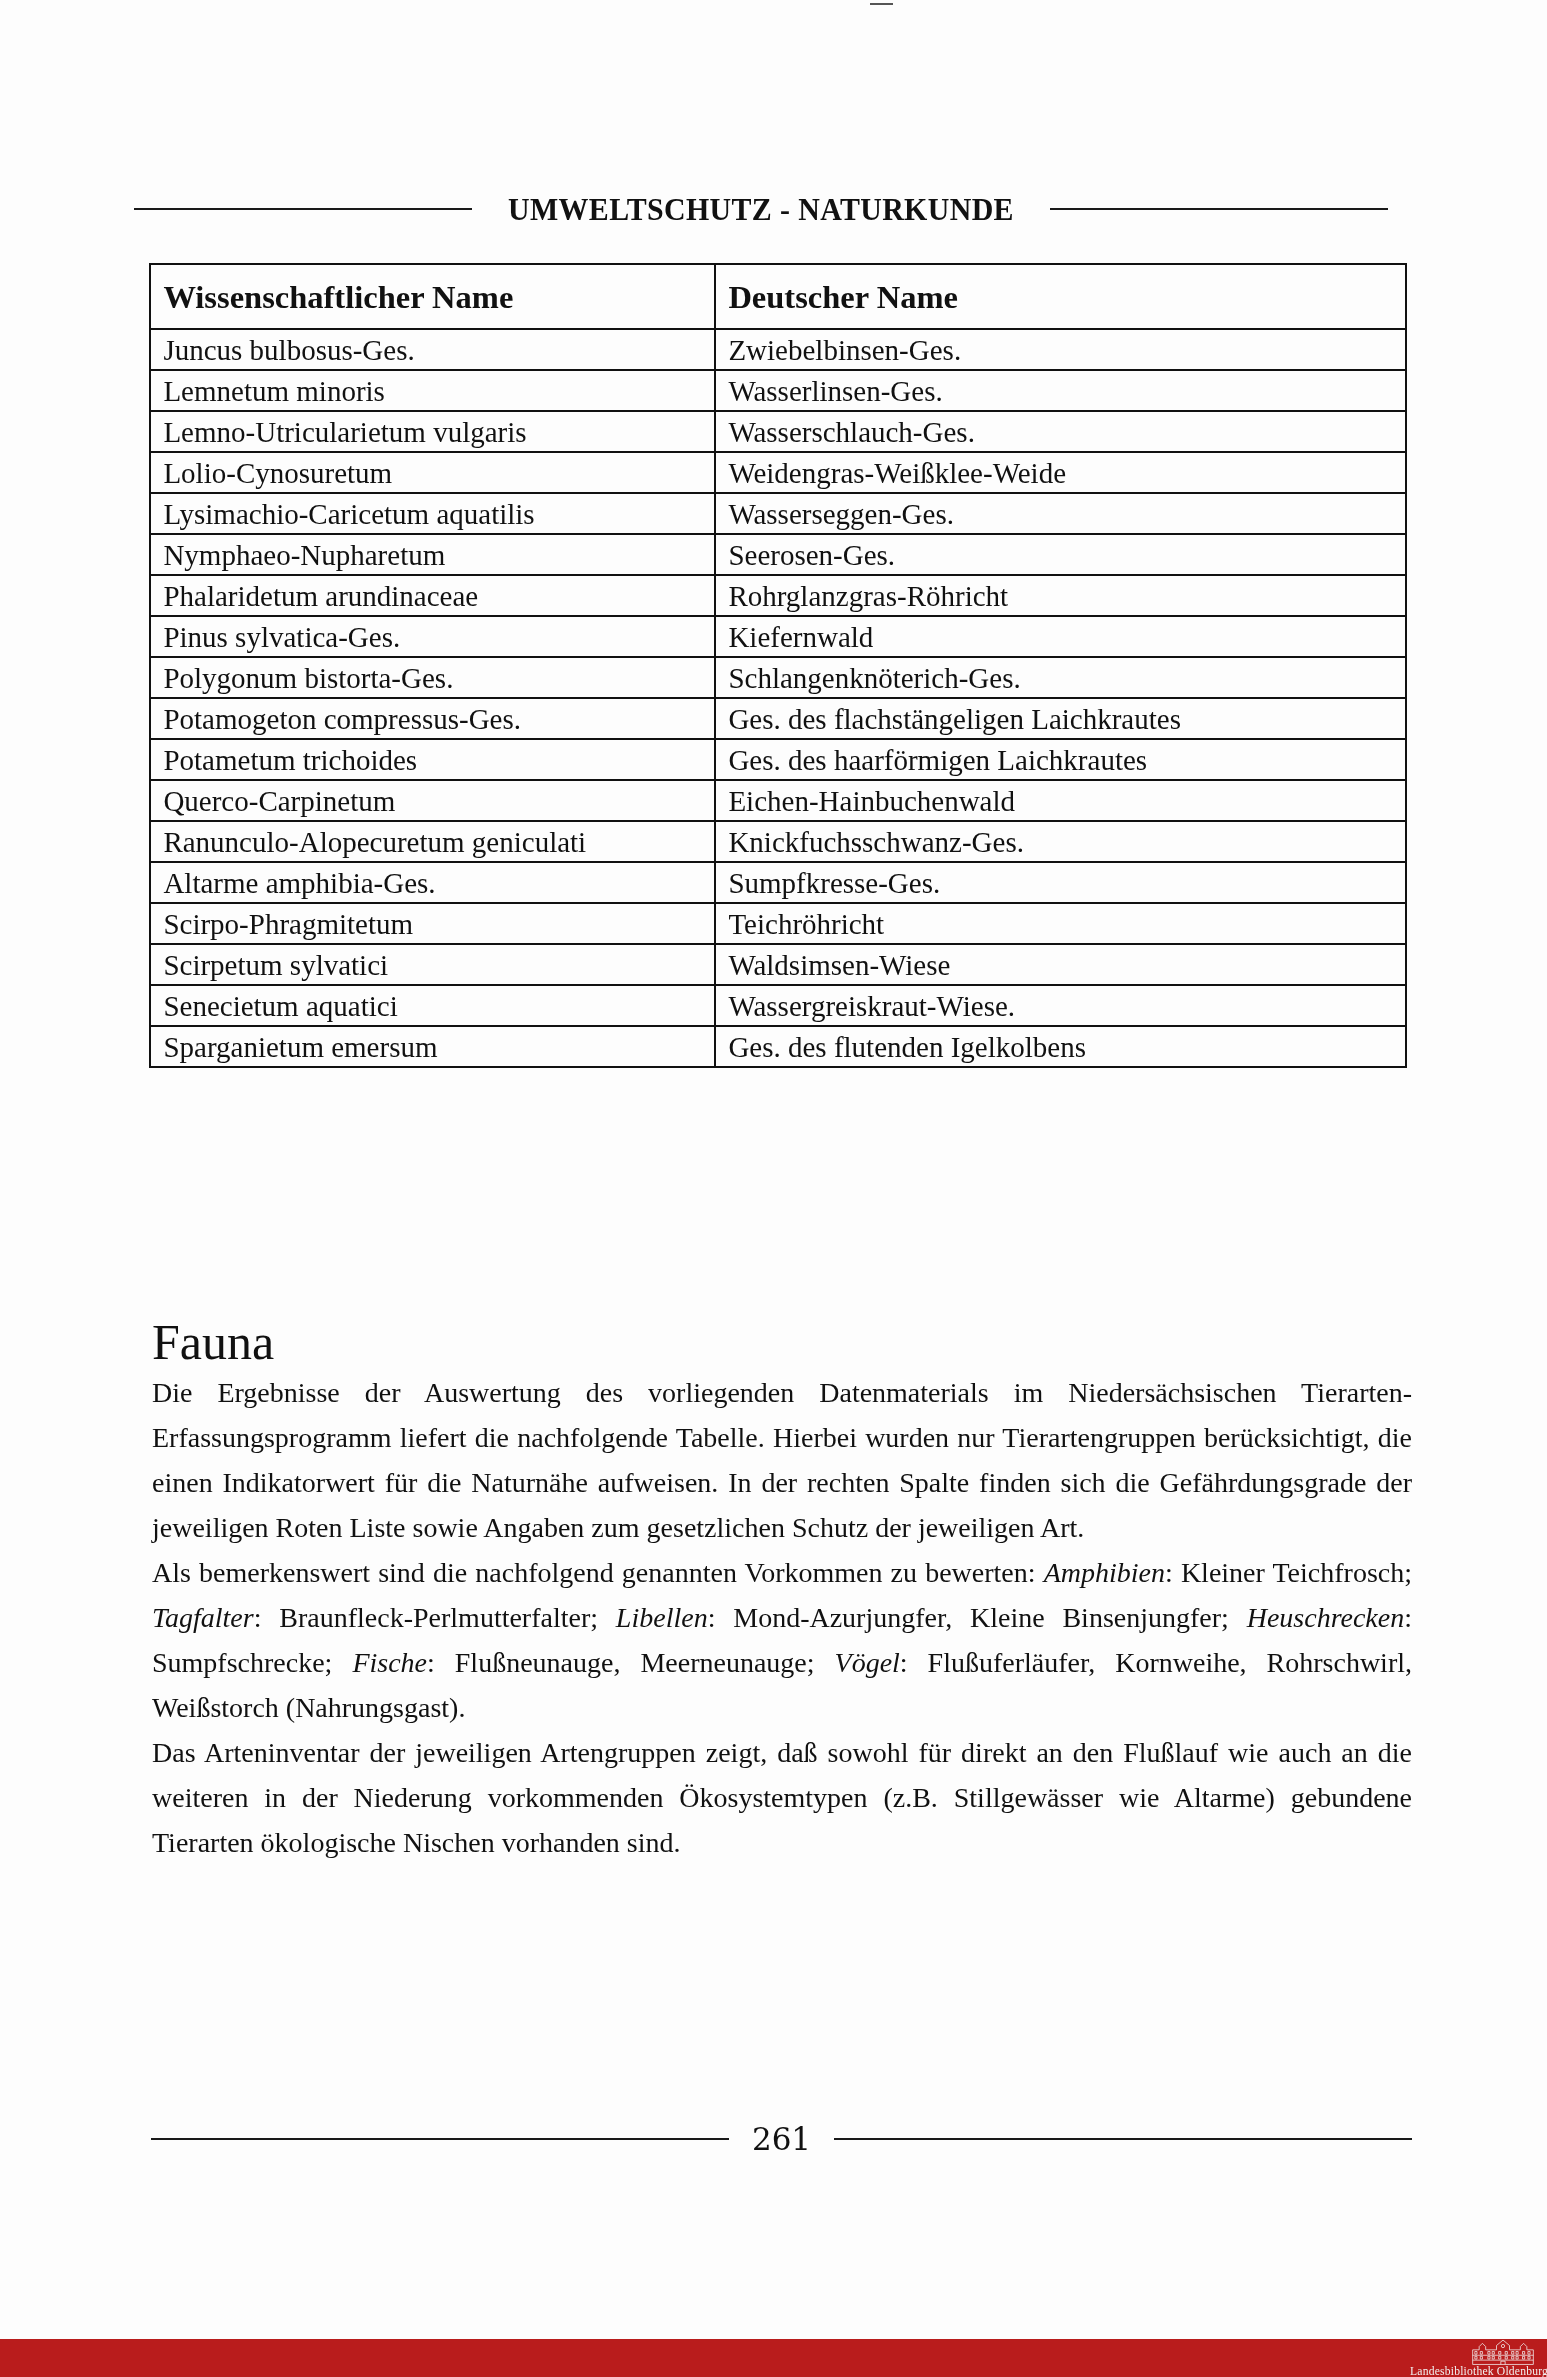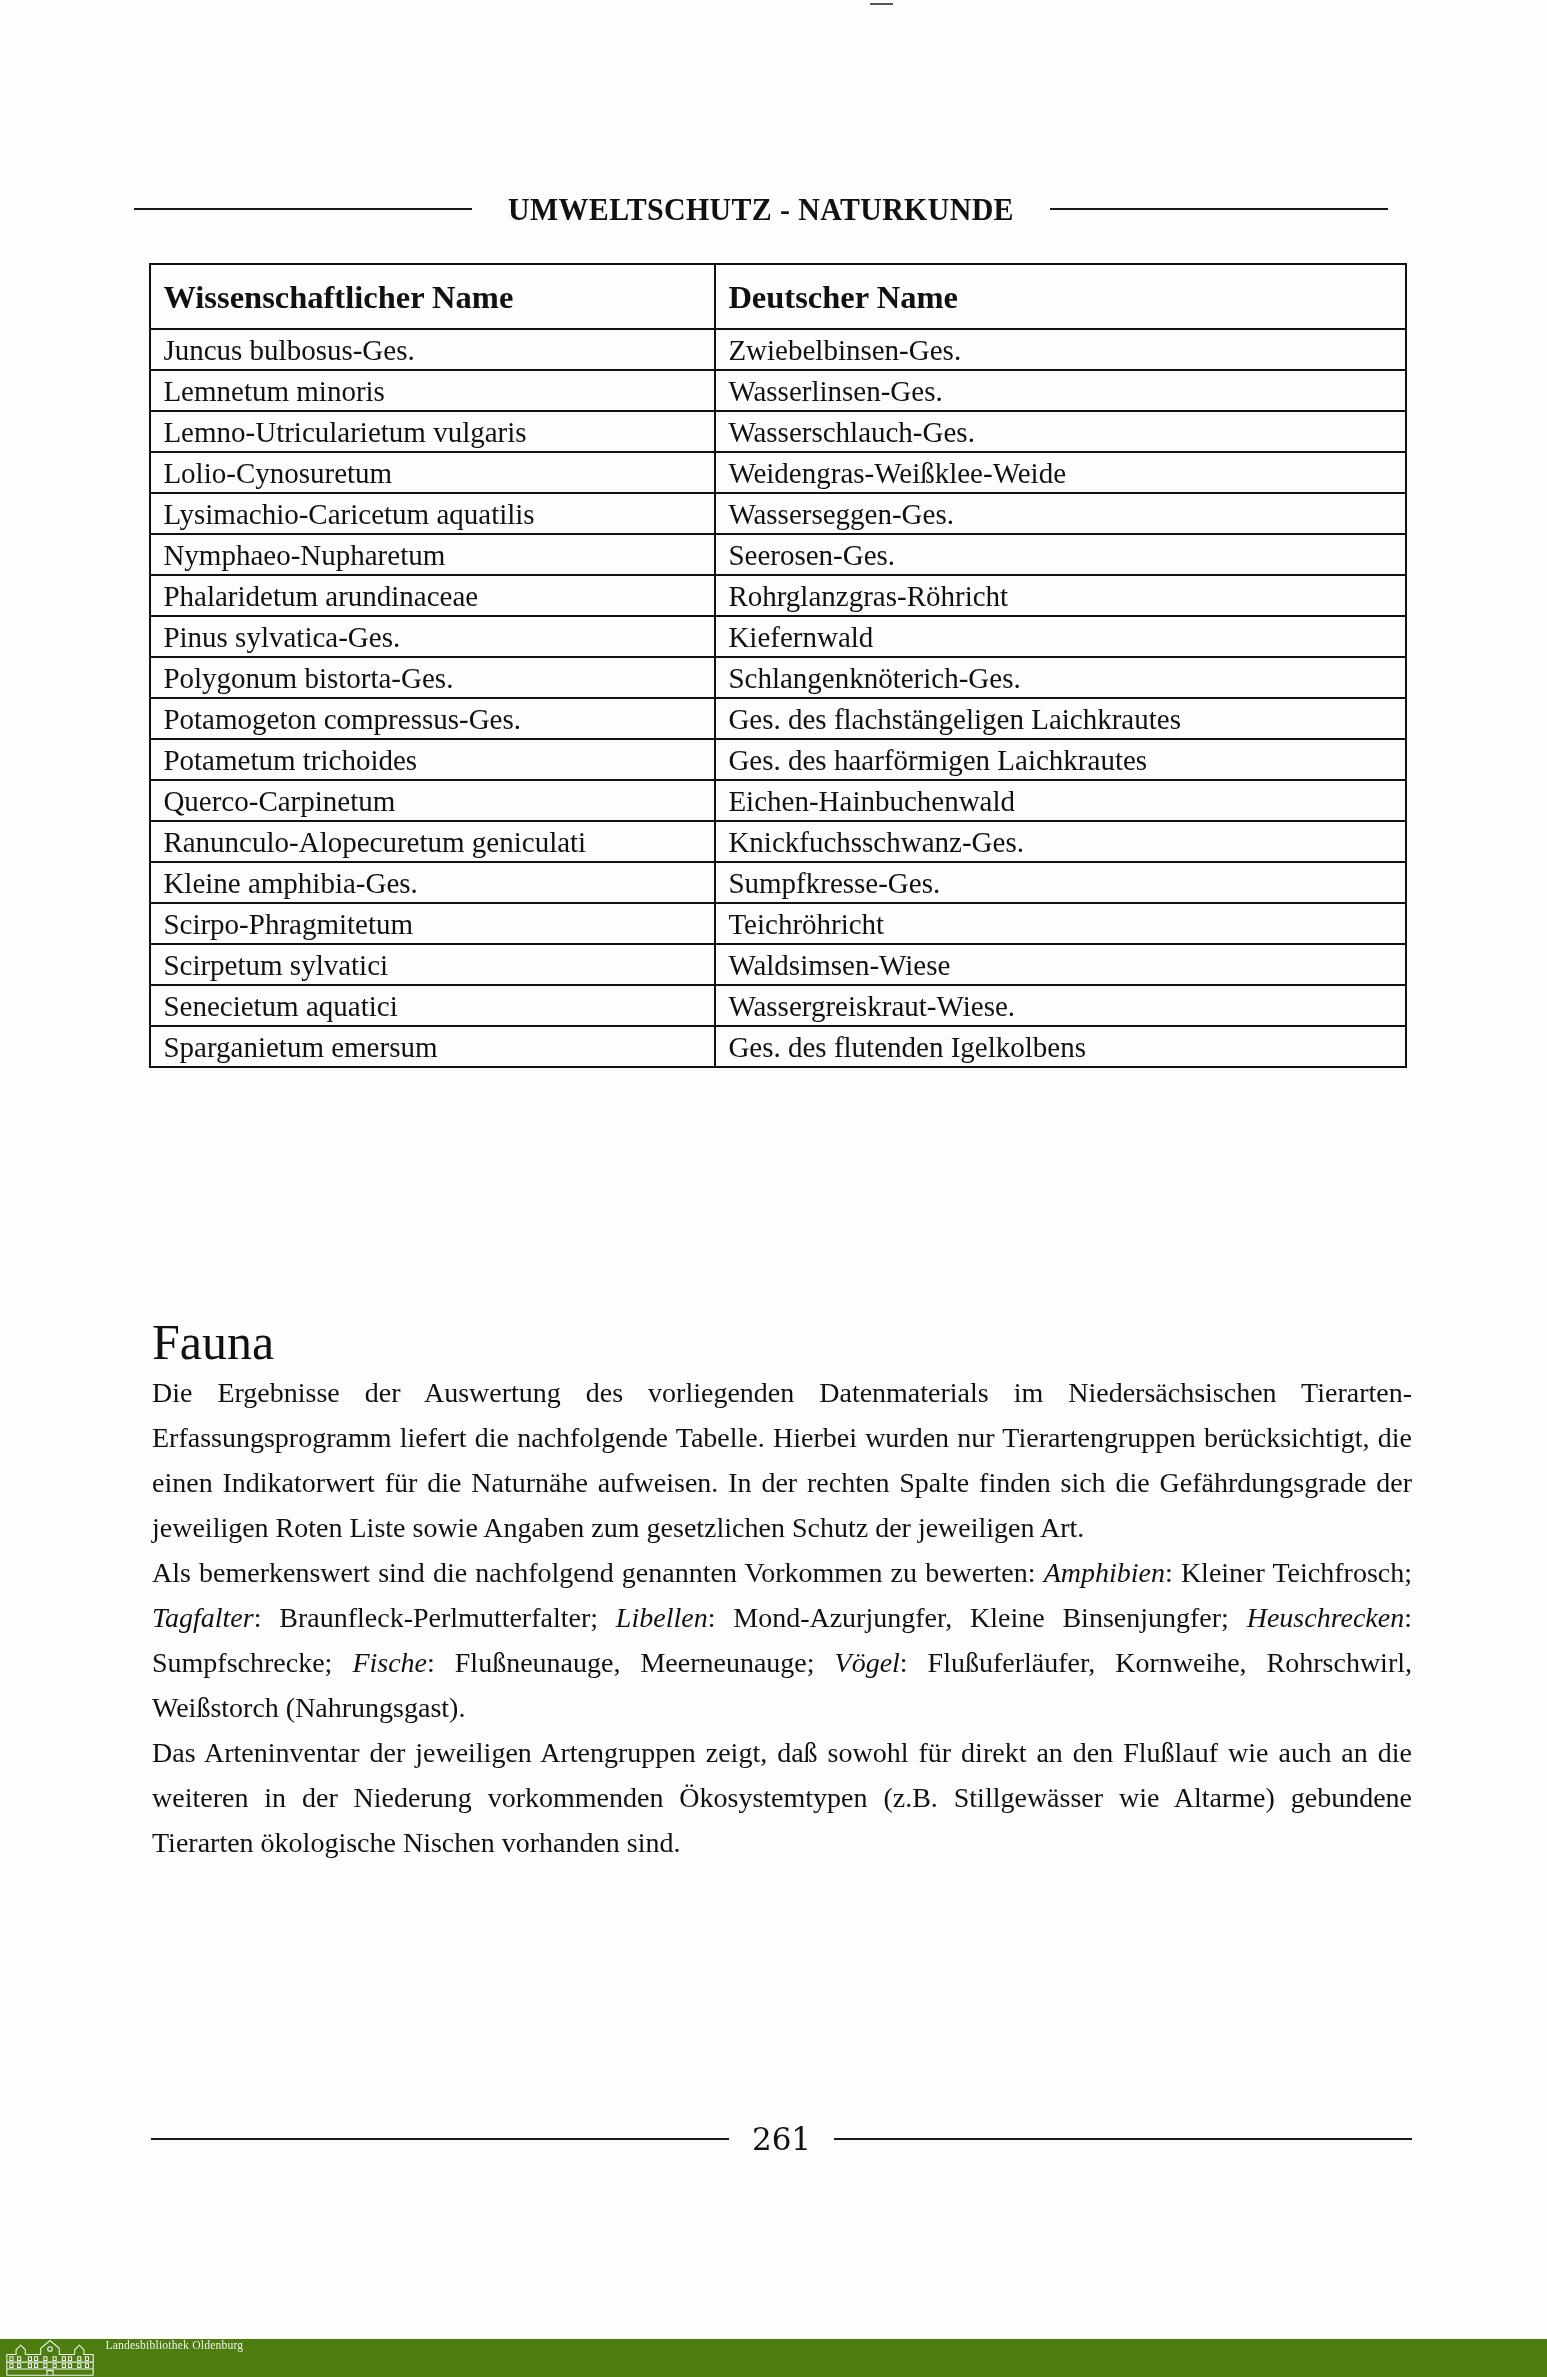--- a/index.html
+++ b/index.html
@@ -132,23 +132,24 @@
       padding: 0 23px;
     }
 
     
     .library-banner {
       position: absolute;
       left: 0;
       top: 2339px;
       width: 1548px;
       height: 39px;
-      background: #4d7c0f;
+      background: #b91c1c;
       display: flex;
-      align-items: flex-start;
+      align-items: flex-end;
+      flex-direction: column;
     }
     .library-banner .logo {
       margin-left: 4.6px;
       width: 90px;
       height: 37px;
     }
     .library-banner .name {
       color: #f2f2f2;
       font-size: 11.6px;
       margin-left: 10.8px;
@@ -224,21 +225,21 @@
       </tr>
       <tr>
         <td>Querco-Carpinetum</td>
         <td>Eichen-Hainbuchenwald</td>
       </tr>
       <tr>
         <td>Ranunculo-Alopecuretum geniculati</td>
         <td>Knickfuchsschwanz-Ges.</td>
       </tr>
       <tr>
-        <td>Kleine amphibia-Ges.</td>
+        <td>Altarme amphibia-Ges.</td>
         <td>Sumpfkresse-Ges.</td>
       </tr>
       <tr>
         <td>Scirpo-Phragmitetum</td>
         <td>Teichröhricht</td>
       </tr>
       <tr>
         <td>Scirpetum sylvatici</td>
         <td>Waldsimsen-Wiese</td>
       </tr>

